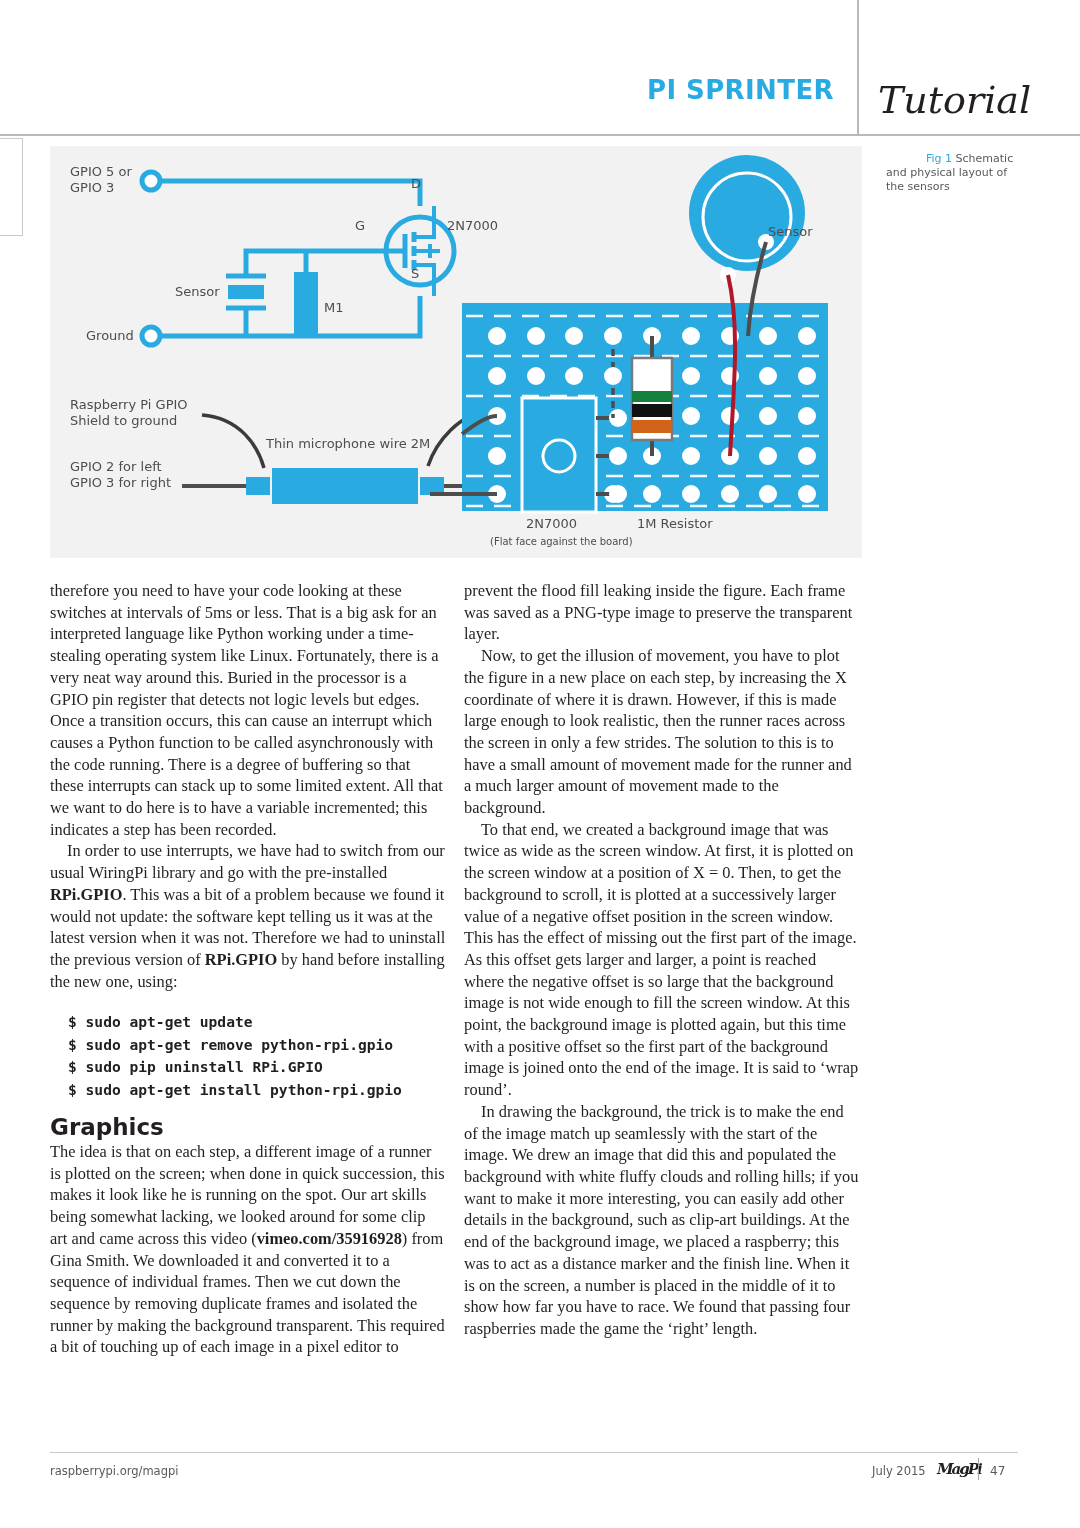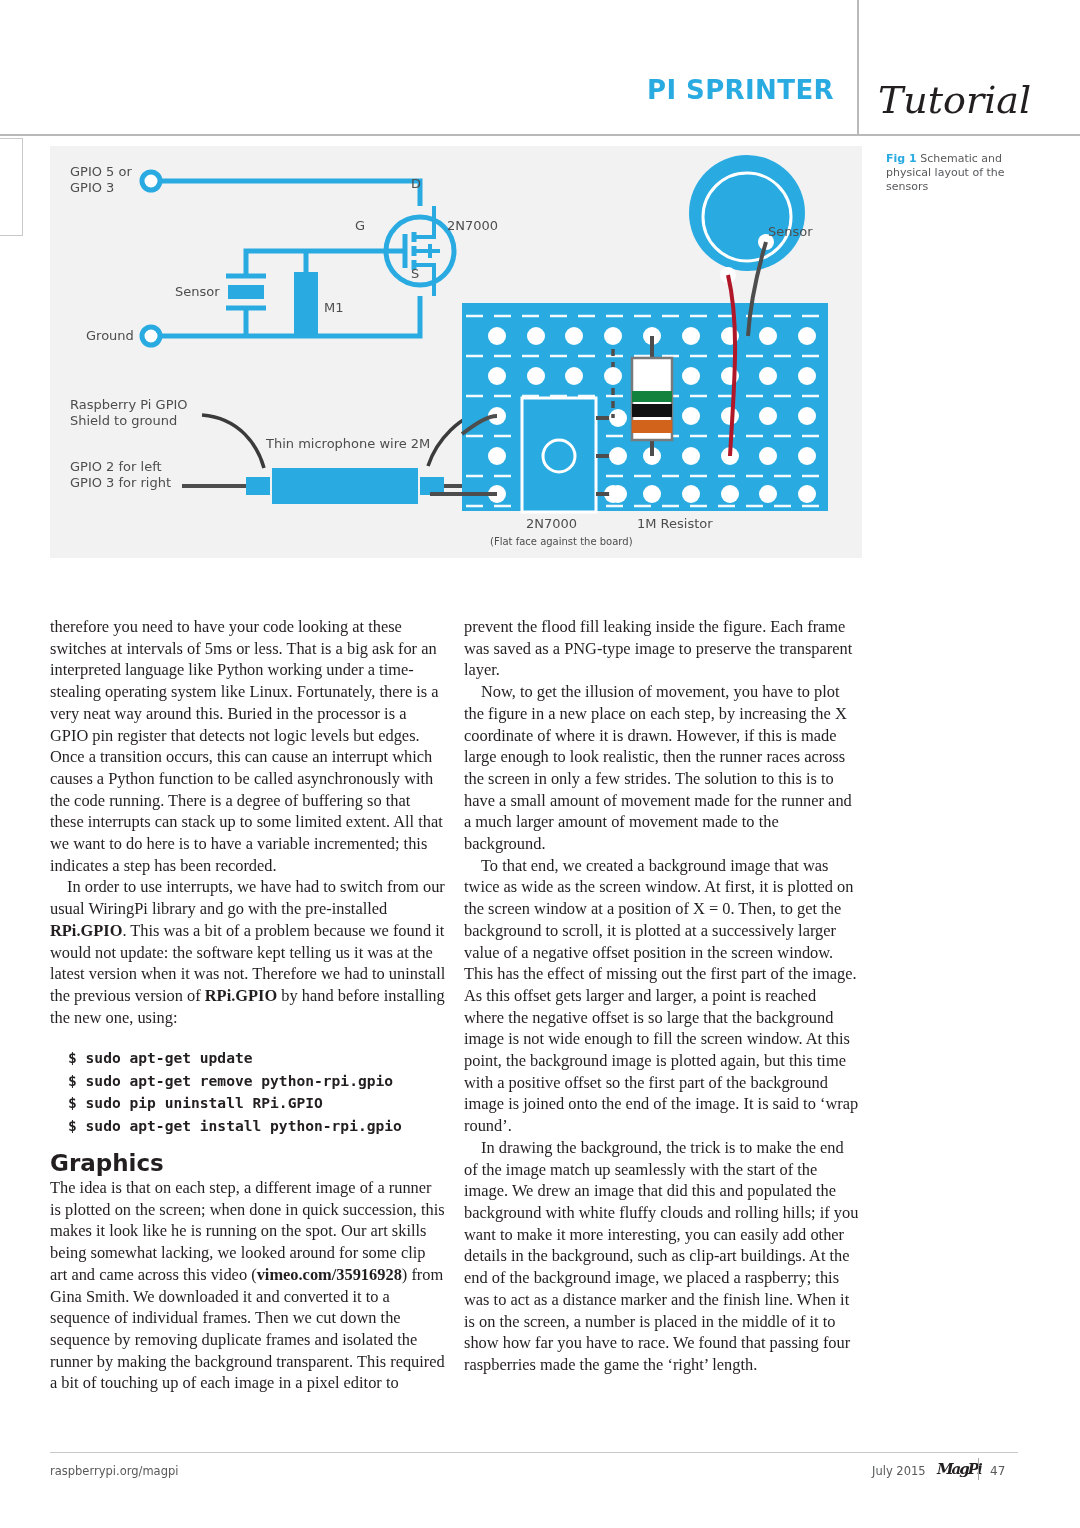--- a/index.html
+++ b/index.html
@@ -25,30 +25,30 @@
   }
   .hdr-rule{position:absolute;left:0;top:134px;width:1080px;height:2px;background:#b9b9b9;}
 
   
   .bleed-box{position:absolute;left:-8px;top:138px;width:30px;height:96px;background:#fff;border:1px solid #c9c9c9;border-left:none;}
 
   
   .figure{position:absolute;left:50px;top:146px;width:812px;height:412px;background:#f2f2f2;}
   .figcap{position:absolute;left:886px;top:152px;width:132px;
     font-family:"DejaVu Sans",sans-serif;font-size:11px;line-height:14px;color:#58595b;}
-  .figcap b{color:#29abe2;font-weight:bold;}
+  .figcap b{color:#29abe2;font-weight:normal;margin-left:40px;}
 
   .dlabel{position:absolute;font-family:"DejaVu Sans",sans-serif;
      font-size:13px;color:#4d4d4d;line-height:16px;white-space:pre;}
   .dlabel.sm{font-size:10px;}
 
   
   .col{position:absolute;top:580px;width:396px;
     font-family:"Liberation Serif",serif;font-size:16.4px;line-height:21.7px;
-    color:#231f20;text-align:left;margin-top:36px;}
+    color:#231f20;text-align:left;}
   .col-left{left:50px;}
   .col-right{left:464px;}
   .col p{margin:0;}
   .col p.ind{text-indent:17px;}
   .col b{font-weight:bold;}
 
   .code{margin:19px 0 6px 0;padding:0 0 0 18px;
     font-family:"DejaVu Sans Mono",monospace;font-size:14.6px;line-height:22.5px;
     color:#231f20;white-space:pre;font-weight:bold;}
   h2.sec{margin:16px 0 2px 0;font-family:"DejaVu Sans",sans-serif;

